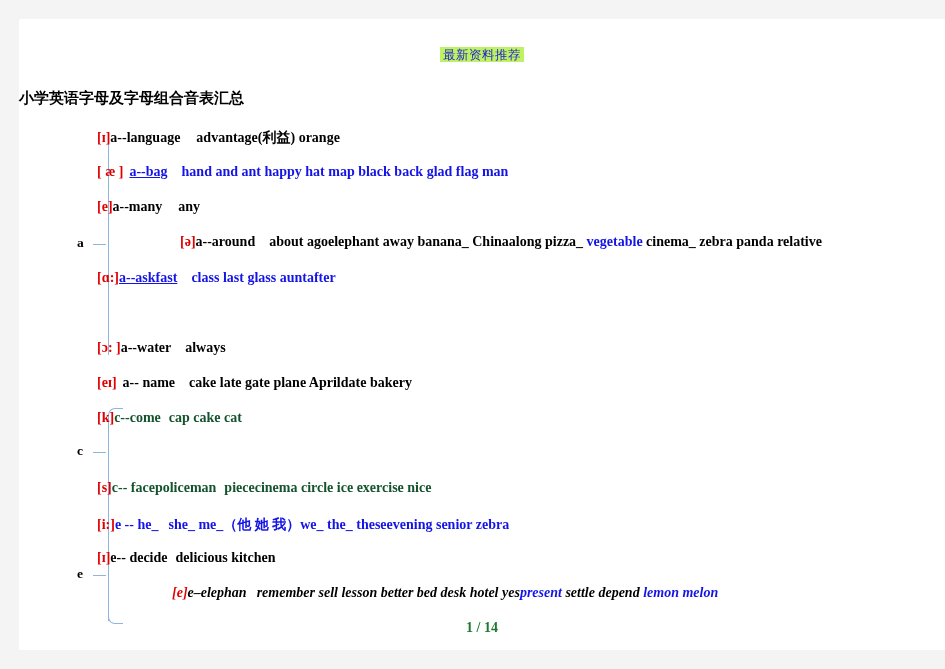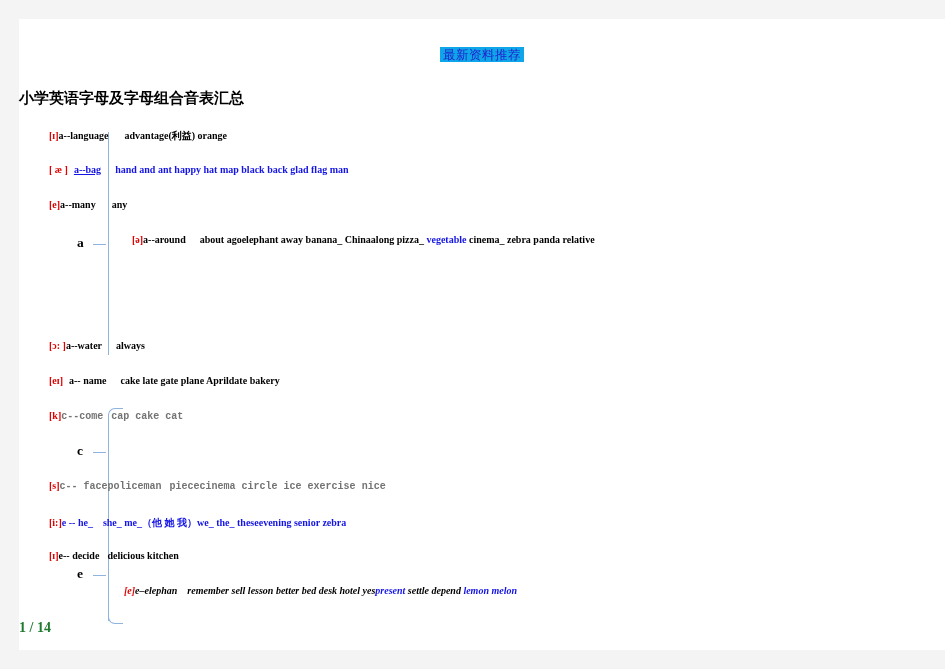--- a/index.html
+++ b/index.html
@@ -45,21 +45,21 @@
     top: 28px;
     width: 926px;
     text-align: center;
     font-size: 12.5px;
     color: #2222cc;
     font-family: "DejaVu Sans", sans-serif;
     letter-spacing: 0.5px;
     background: #ffffff;
   }
   .hdr-text span {
-    background: #0ea5e9;
+    background: #bef264;
     padding: 0 3px;
   }
 
   
   .doc-title {
     position: absolute;
     left: 0;
     top: 70px;
     width: 926px;
     text-align: left;
@@ -73,31 +73,32 @@
   .lines {
     position: absolute;
     left: 0;
     top: 0;
     width: 926px;
     height: 631px;
   }
   .line {
     position: absolute;
     white-space: nowrap;
-    font-size: 10px;
-    font-weight: bold;
-    font-family: "Liberation Serif", "DejaVu Serif", serif;
+    font-size: 14px;
+    font-weight: bold;
+    font-family: "Liberation Serif", "DejaVu Serif", serif;
+    margin-left: 48px;
   }
   .ph {
     color: #e00000;
     font-weight: bold;
   }
   .w { color: #000000; }
   .w-blue { color: #1414e6; }
-  .w-green { color: #737373; font-family: Liberation Mono, monospace; }
+  .w-green { color: #14532d; }
   .u { text-decoration: underline; }
   .sp { display: inline-block; }
   .brk-v {
     position: absolute;
     width: 0;
     border-left: 1.3px solid #8fb4dd;
   }
   .brk-h {
     position: absolute;
     height: 0;
@@ -122,21 +123,21 @@
     border-left: 1.3px solid #8fb4dd;
     border-bottom-left-radius: 7px;
   }
 
   
   .footer {
     position: absolute;
     left: 0;
     top: 601px;
     width: 926px;
-    text-align: left;
+    text-align: center;
     font-size: 14px;
     font-weight: bold;
     color: #1d7a2e;
     font-family: "Liberation Serif", "DejaVu Serif", serif;
   }
 </style>
 </head>
 <body>
 
 <div class="page">
@@ -173,20 +174,23 @@
     </div>
 
     <div class="line" style="left:30px; top:180px;">
       <span class="ph">[e]</span><span class="w">a--many</span><span class="sp" style="width:16px;"></span><span class="w">any</span>
     </div>
 
     <div class="line" style="left:113px; top:215px;">
       <span class="ph">[ə]</span><span class="w">a--around</span><span class="sp" style="width:14px;"></span><span class="w">about agoelephant   away   banana_   Chinaalong pizza_ <span class="w-blue">vegetable</span> cinema_   zebra panda relative</span>
     </div>
 
+    <div class="line" style="left:30px; top:251px;">
+      <span class="ph">[ɑ:]</span><span class="w-blue u">a--askfast</span><span class="sp" style="width:14px;"></span><span class="w-blue">class   last   glass   auntafter</span>
+    </div>
 
 
     <div class="line" style="left:30px; top:321px;">
       <span class="ph">[ɔ: ]</span><span class="w">a--water</span><span class="sp" style="width:14px;"></span><span class="w">always</span>
     </div>
 
     <div class="line" style="left:30px; top:356px;">
       <span class="ph">[eɪ]</span><span class="sp" style="width:6px;"></span><span class="w">a--  name</span><span class="sp" style="width:14px;"></span><span class="w">cake   late   gate   plane   Aprildate   bakery</span>
     </div>
 

